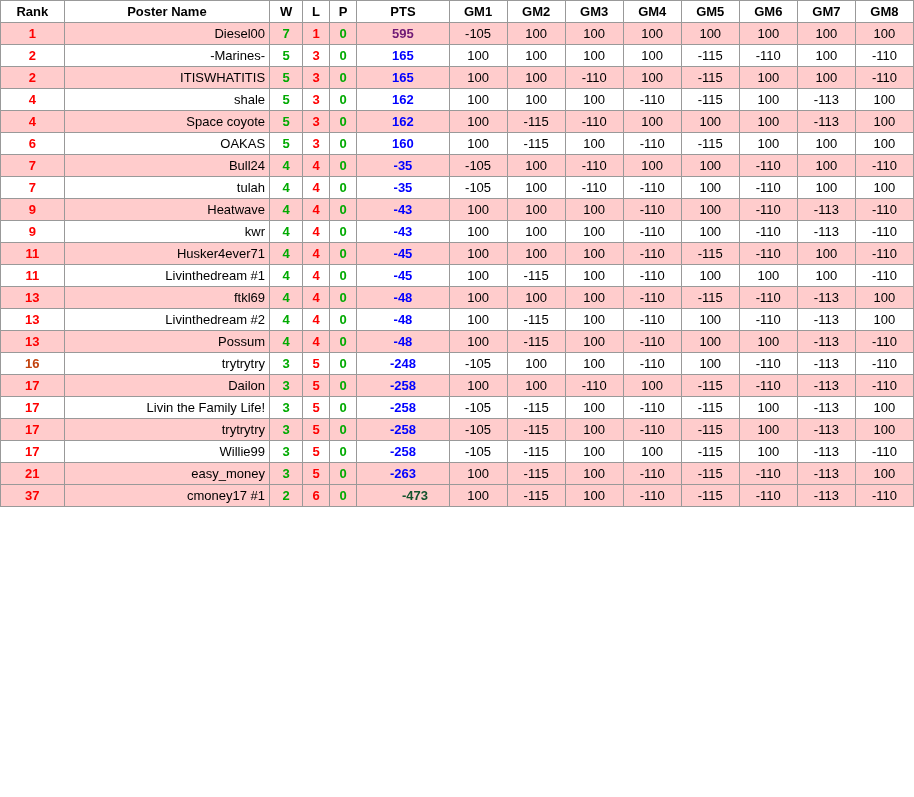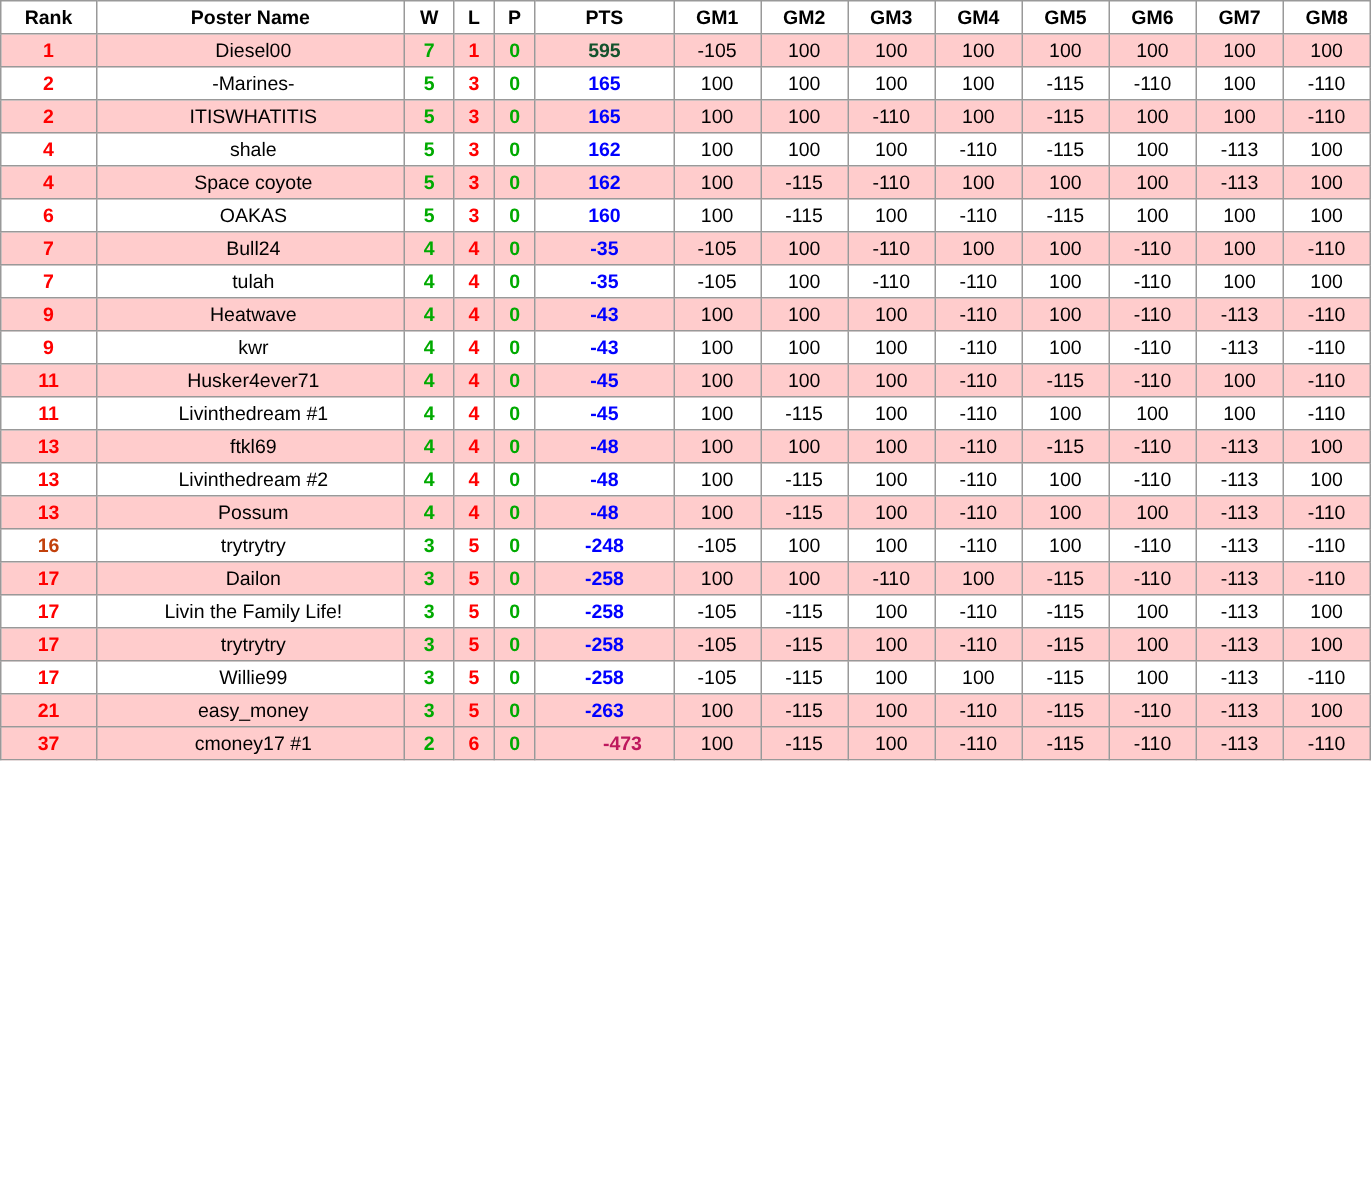--- a/index.html
+++ b/index.html
@@ -12,21 +12,21 @@
       border-collapse: collapse;
       width: 914px;
     }
     th, td {
       border: 1px solid #999;
       text-align: center;
       padding: 3px 4px;
       white-space: nowrap;
     }
     td.poster-name {
-      text-align: center;
+      text-align: right;
       padding-left: 8px;
     }
     .header-row th {
       background: #fff;
       font-weight: bold;
       font-size: 13px;
     }
     .standings-label {
       background: yellow !important;
       color: blue !important;
@@ -58,21 +58,21 @@
     </tr>
   </thead>
   <tbody id="table-body">
 
   <tr style="background: rgb(255, 204, 204);">
         <td style="color: red; font-weight: bold;">1</td>
         <td class="poster-name">Diesel00</td>
         <td style="color: rgb(0, 170, 0); font-weight: bold;">7</td>
         <td style="color: red; font-weight: bold;">1</td>
         <td style="color: rgb(0, 170, 0); font-weight: bold;">0</td>
-        <td style="color: #14532d; font-weight: bold;">595</td>
+        <td style="color: #701a75; font-weight: bold;">595</td>
         <td>-105</td>
         <td>100</td>
         <td>100</td>
         <td>100</td>
         <td>100</td>
         <td>100</td>
         <td>100</td>
         <td>100</td>
       </tr>
       <tr style="background: rgb(255, 255, 255);">
@@ -394,21 +394,21 @@
         <td>-110</td>
         <td>-113</td>
         <td>100</td>
       </tr>
       <tr style="background: rgb(255, 204, 204);">
         <td style="color: red; font-weight: bold;">37</td>
         <td class="poster-name">cmoney17 #1</td>
         <td style="color: rgb(0, 170, 0); font-weight: bold;">2</td>
         <td style="color: red; font-weight: bold;">6</td>
         <td style="color: rgb(0, 170, 0); font-weight: bold;">0</td>
-        <td style="color: #be185d; font-weight: bold; padding-left: 28px;">-473</td>
+        <td style="color: #14532d; font-weight: bold; padding-left: 28px;">-473</td>
         <td>100</td>
         <td>-115</td>
         <td>100</td>
         <td>-110</td>
         <td>-115</td>
         <td>-110</td>
         <td>-113</td>
         <td>-110</td>
       </tr>
     </tbody>

